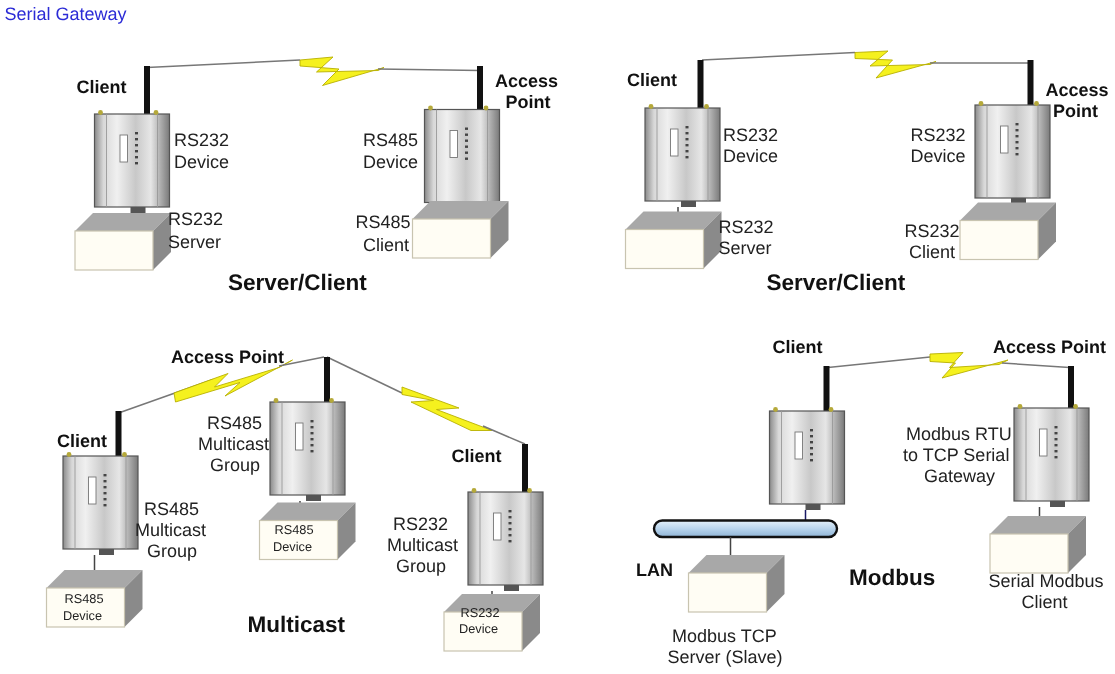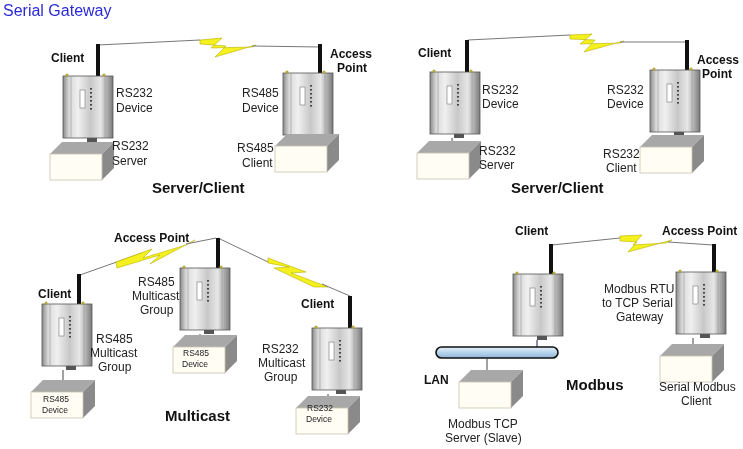--- a/index.html
+++ b/index.html
@@ -1,18 +1,18 @@
 <!DOCTYPE html>
 <html><head>
 <meta charset="utf-8">
 <style>
   html, body { margin:0; padding:0; background:#fff; }
   body { width:743px; height:449px; position:relative; overflow:hidden; font-family:"Liberation Sans", sans-serif; }
   #stage { position:absolute; left:0; top:0; width:743px; height:449px; }
-  .title { position:absolute; left:3px; top:2px; font-size:16px; color:#2b2bd6; }
+  .title { position:absolute; left:3px; top:2px; font-size:12px; color:#2b2bd6; }
   svg text { font-family:"Liberation Sans", sans-serif; }
   .lbl { font-size:12px; fill:#222; }
   .blbl { font-size:12px; font-weight:bold; fill:#111; }
   .big { font-size:15px; font-weight:bold; fill:#111; }
   .small { font-size:8.5px; fill:#222; }
 </style>
 </head>
 <body>
 
 <div class="title">Serial Gateway</div>

